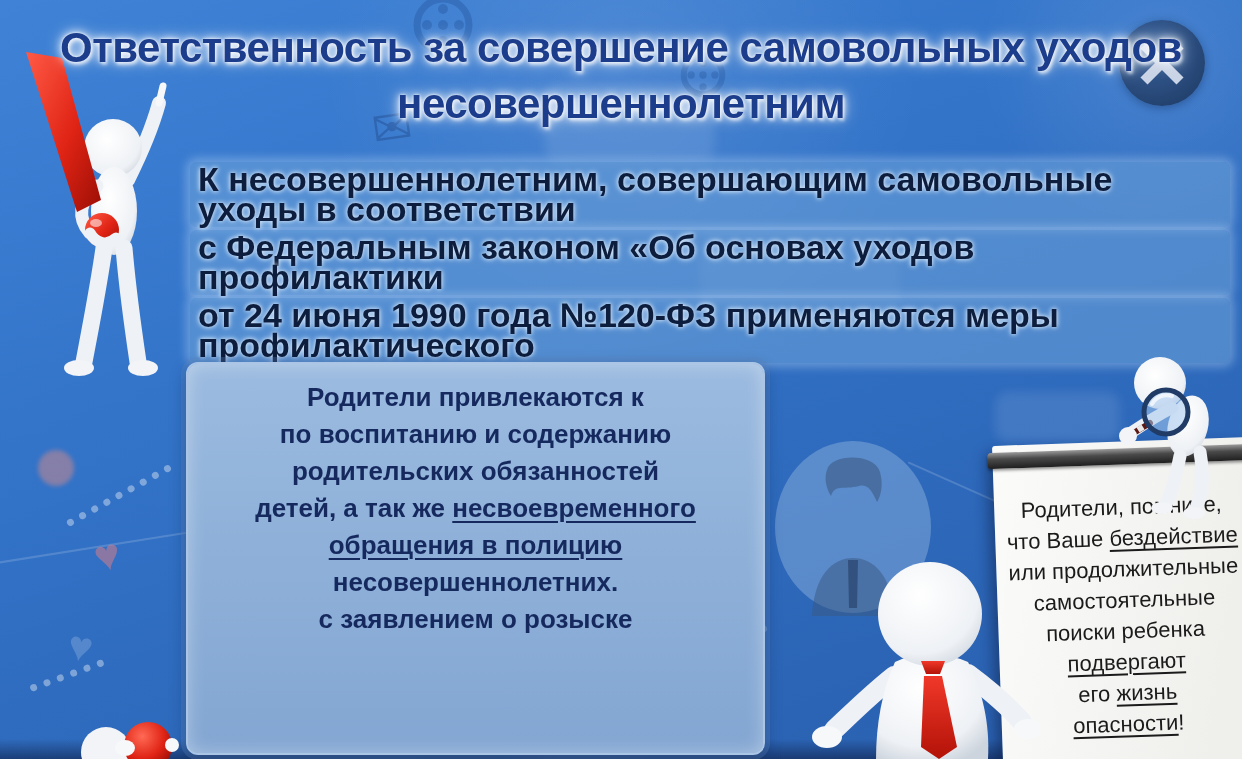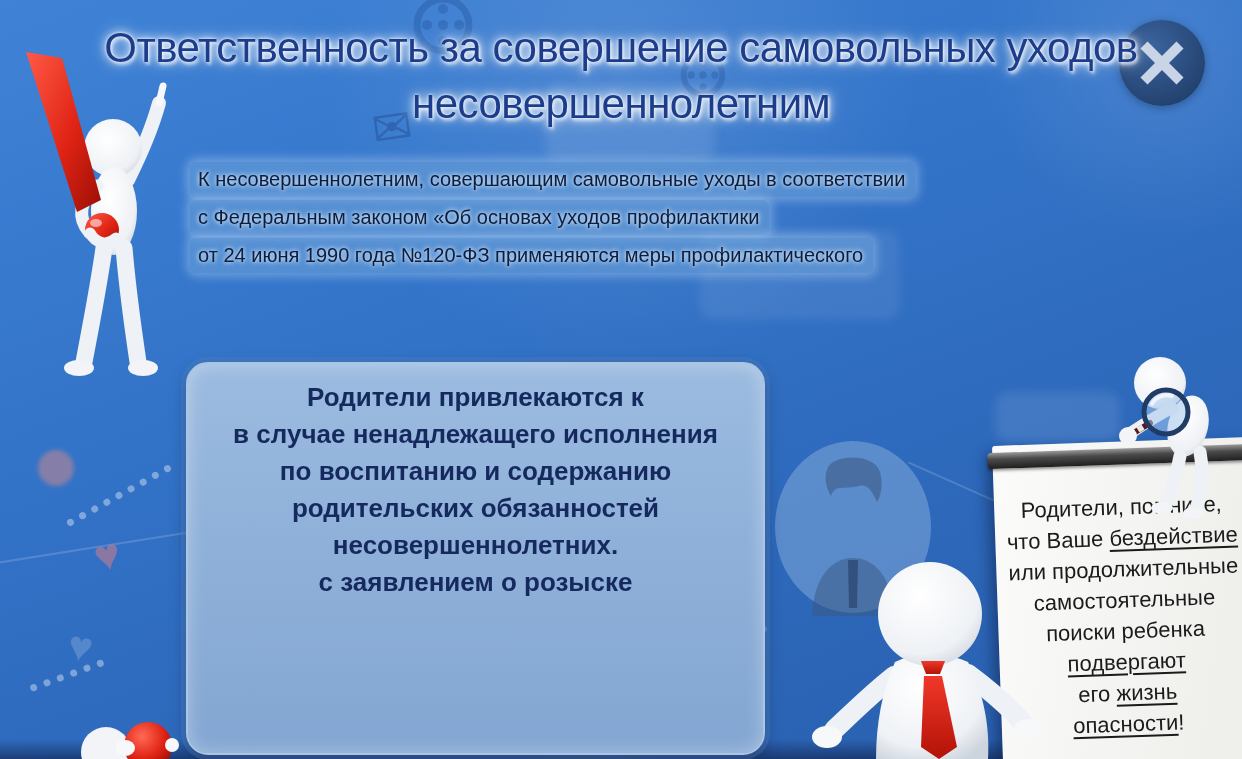--- a/index.html
+++ b/index.html
@@ -17,40 +17,40 @@
   .bg-tile{background:rgba(255,255,255,.10);border-radius:14px;filter:blur(5px);}
   .bg-soft{border-radius:50%;filter:blur(8px);}
   .dotted{height:0;border-top:7px dotted rgba(255,255,255,.38);}
   .thinline{height:0;border-top:2px solid rgba(255,255,255,.16);}
   .glyph{line-height:1;user-select:none;}
   .bottom-shade{left:0;right:0;bottom:0;height:20px;
     background:linear-gradient(rgba(20,40,90,0), rgba(12,26,62,.55));}
   
   .title-wrap{left:0;right:0;top:20px;text-align:center;z-index:6;}
   .title-line{
-    display:block;font-weight:normal;font-size:42px;line-height:56px;letter-spacing:-.5px;
+    display:block;font-weight:bold;font-size:42px;line-height:56px;letter-spacing:-.5px;
     color:#1c3d8c;white-space:nowrap;
     text-shadow:0 0 3px #fff,0 0 8px #fff,0 0 16px rgba(255,255,255,.85),2px 3px 3px rgba(190,210,235,.7);
   }
   
   .close-btn{left:1119px;top:20px;width:86px;height:86px;border-radius:50%;
     background:radial-gradient(circle at 38% 32%, #3b649f, #23426f 75%);
     box-shadow:0 2px 8px rgba(10,25,60,.35);cursor:pointer;z-index:4;}
   .close-btn svg{position:absolute;left:0;top:0;}
   
   .intro{left:190px;top:162px;width:1040px;z-index:3;}
   .intro-line{
-    display:table;font-weight:normal;font-size:20px;line-height:30px;color:#0d1d3d;
+    display:table;font-weight:bold;font-size:34px;line-height:30px;color:#0d1d3d;
     background:rgba(110,162,216,.55);border-radius:7px;padding:2px 10px 3px 8px;margin:0 0 3px 0;
     box-shadow:0 0 10px 4px rgba(170,205,240,.45);
     text-shadow:0 0 4px rgba(235,245,255,.95),0 0 7px rgba(225,240,255,.6);
   }
   
   .law-box{
-    left:186px;top:362px;width:579px;height:393px;border-radius:22px;z-index:3;
+    left:186px;top:362px;width:579px;height:393px;border-radius:12px;z-index:3;
     background:linear-gradient(180deg,#9cbbe0 0%, #8fb1d9 45%, #83a6d2 100%);
     border:2px solid #aac5e5;
     box-shadow:0 0 0 5px rgba(90,130,185,.30), 0 6px 16px rgba(10,30,70,.40), inset 0 0 18px rgba(255,255,255,.35);
     text-align:center;padding-top:15px;
   }
   .law-line{display:block;font-weight:bold;font-size:26px;line-height:37px;color:#16295e;white-space:nowrap;}
   .u{text-decoration:underline;text-decoration-thickness:2px;text-underline-offset:4px;}
   
   .avatar-bg{left:772px;top:438px;z-index:1;}
   
@@ -157,23 +157,24 @@
   </svg>
 
   <div class="abs intro">
     <span class="intro-line">К несовершеннолетним, совершающим самовольные уходы в соответствии</span>
     <span class="intro-line">с Федеральным законом «Об основах уходов профилактики</span>
     <span class="intro-line">от 24 июня 1990 года №120-ФЗ применяются меры профилактического</span>
   </div>
 
   <div class="abs law-box">
     <span class="law-line">Родители привлекаются к</span>
-    <span class="law-line">в случае ненадлежащего исполнения</span>
     <span class="law-line">по воспитанию и содержанию</span>
     <span class="law-line">родительских обязанностей</span>
+    <span class="law-line"><span>детей, а так же </span><span class="u">несвоевременного</span></span>
+    <span class="law-line"><span class="u">обращения в полицию</span></span>
     <span class="law-line">несовершеннолетних.</span>
     <span class="law-line">с заявлением о розыске</span>
   </div>
 
   <div class="abs notepad">
     <div class="notepad-bind"></div>
     <div class="notepad-text">
       <span class="np-line">Родители, помните,</span>
       <span class="np-line"><span>что Ваше </span><span class="u">бездействие</span></span>
       <span class="np-line">или продолжительные</span>

